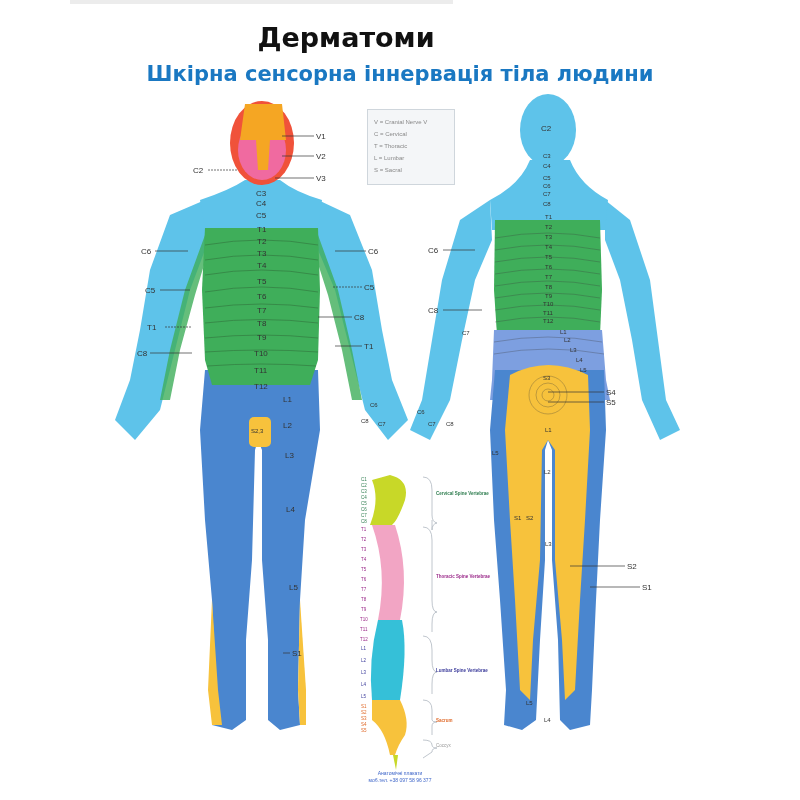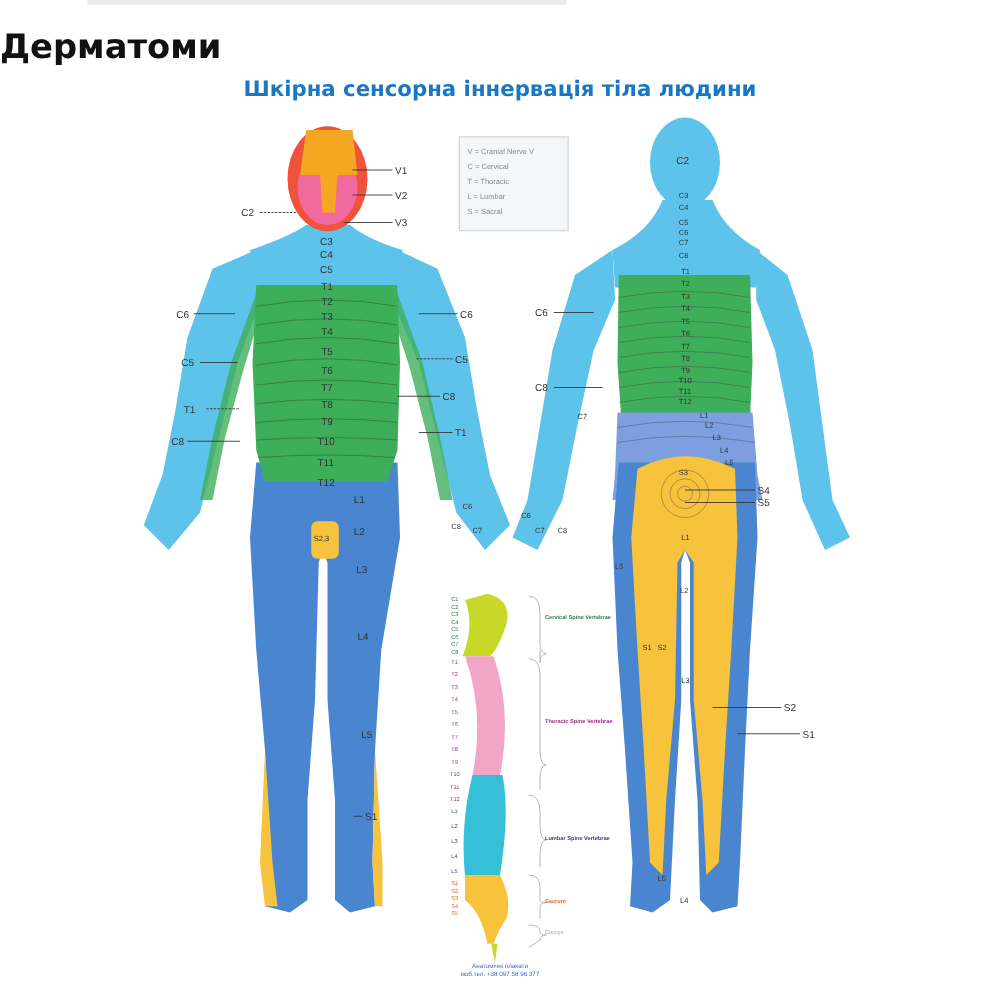--- a/index.html
+++ b/index.html
@@ -1,19 +1,19 @@
 <!DOCTYPE html>
 <html><head>
 <meta charset="utf-8">
 <style>
   html,body{margin:0;padding:0;background:#fff;}
   body{width:800px;height:800px;position:relative;overflow:hidden;font-family:"Liberation Sans",sans-serif;}
   .topbar{position:absolute;left:70px;top:0;width:383px;height:4px;background:#ececec;}
-  .title{position:absolute;left:0;top:22px;width:692px;text-align:left;font-size:27px;font-weight:bold;color:#111;font-family:"DejaVu Sans",sans-serif;}
-  .subtitle{position:absolute;left:0;top:62px;width:800px;text-align:center;font-size:17px;font-weight:bold;color:#1a78c2;font-family:"DejaVu Sans",sans-serif;}
+  .title{position:absolute;left:0;top:22px;width:692px;text-align:center;font-size:27px;font-weight:bold;color:#111;font-family:"DejaVu Sans",sans-serif;}
+  .subtitle{position:absolute;left:0;top:62px;width:800px;text-align:center;font-size:21px;font-weight:bold;color:#1a78c2;font-family:"DejaVu Sans",sans-serif;}
   .legend{position:absolute;left:367px;top:109px;width:88px;height:76px;border:1px solid #cfd6dc;background:#f4f6f8;font-size:6px;color:#888;padding:4px 6px;box-sizing:border-box;}
   .legend div{margin:5px 0 6px 0;white-space:nowrap;}
   svg{position:absolute;left:0;top:0;}
   .lbl{font-family:"Liberation Sans",sans-serif;font-size:8px;fill:#333;}
   .lbls{font-family:"Liberation Sans",sans-serif;font-size:6px;fill:#333;}
   .footer{position:absolute;left:0;top:770px;width:800px;text-align:center;font-size:5px;color:#3c64c8;line-height:7px;}
 </style>
 </head>
 <body>
 

